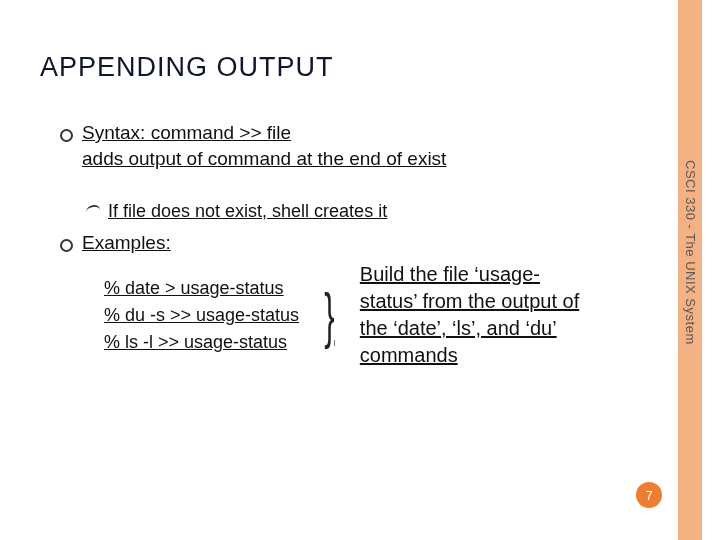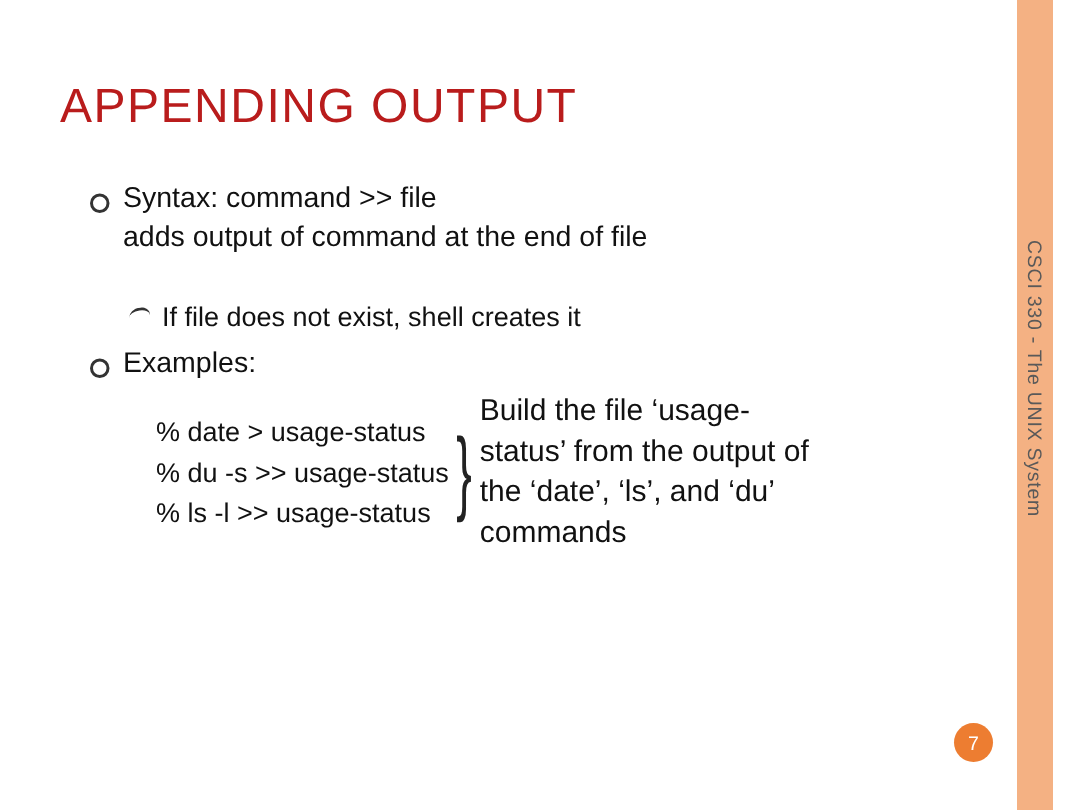--- a/index.html
+++ b/index.html
@@ -16,35 +16,35 @@
     top: 0;
     right: 18px;
     width: 24px;
     height: 540px;
     background: #f4b183;
   }
   .slide-title {
     position: absolute;
     top: 52px;
     left: 40px;
-    font-size: 32px;
+    font-size: 27px;
     letter-spacing: 1px;
-    color: #b91c1c;
+    color: #0f172a;
     font-weight: 400;
   }
   .content {
     position: absolute;
     top: 120px;
     left: 60px;
     width: 560px;
     color: #111;
     font-size: 19px;
     line-height: 1.35;
   }
-  .content ul { list-style: none; }
+  .content ul { list-style: none; text-decoration: underline; }
   .content li { margin-bottom: 4px; }
   .bul-top > li { padding-left: 22px; position: relative; margin-bottom: 2px; }
   .bul-top > li::before {
     content: "";
     position: absolute;
     left: 0; top: 9px;
     width: 9px; height: 9px;
     border: 2px solid #333;
     border-radius: 50%;
   }
@@ -67,21 +67,21 @@
     position: absolute;
     left: 2px; top: 10px;
     width: 14px; height: 6px;
     border-top: 2px solid #333;
     border-radius: 50% 50% 0 0;
   }
   .examples-block { margin-top: 6px; }
   .examples-row {
     display: flex;
     align-items: center;
-    gap: 4px;
+    gap: 24px;
     margin-top: 6px;
     padding-left: 22px;
   }
   .cmd-col { font-size: 18px; line-height: 1.5; }
   .brace {
     font-size: 62px;
     line-height: 0.8;
     transform: scaleX(0.5);
     color: #222;
     margin-left: -4px;
@@ -126,21 +126,21 @@
 <body>
 
 <div class="accent-bar"></div>
 
 <h1 class="slide-title">APPENDING OUTPUT</h1>
 
 <div class="content">
   <ul class="bul-top">
     <li>
       <div>Syntax: command &gt;&gt; file</div>
-      <div>adds output of command at the end of file</div>
+      <div>adds output of command at the end of exist</div>
       <ul class="bul-sub">
         <li class="wave-bullet">If file does not exist, shell creates it</li>
       </ul>
     </li>
     <li class="examples-block">
       <div>Examples:</div>
       <div class="examples-row">
         <div class="cmd-col">
           <div>% date &gt; usage-status</div>
           <div>% du -s &gt;&gt; usage-status</div>

